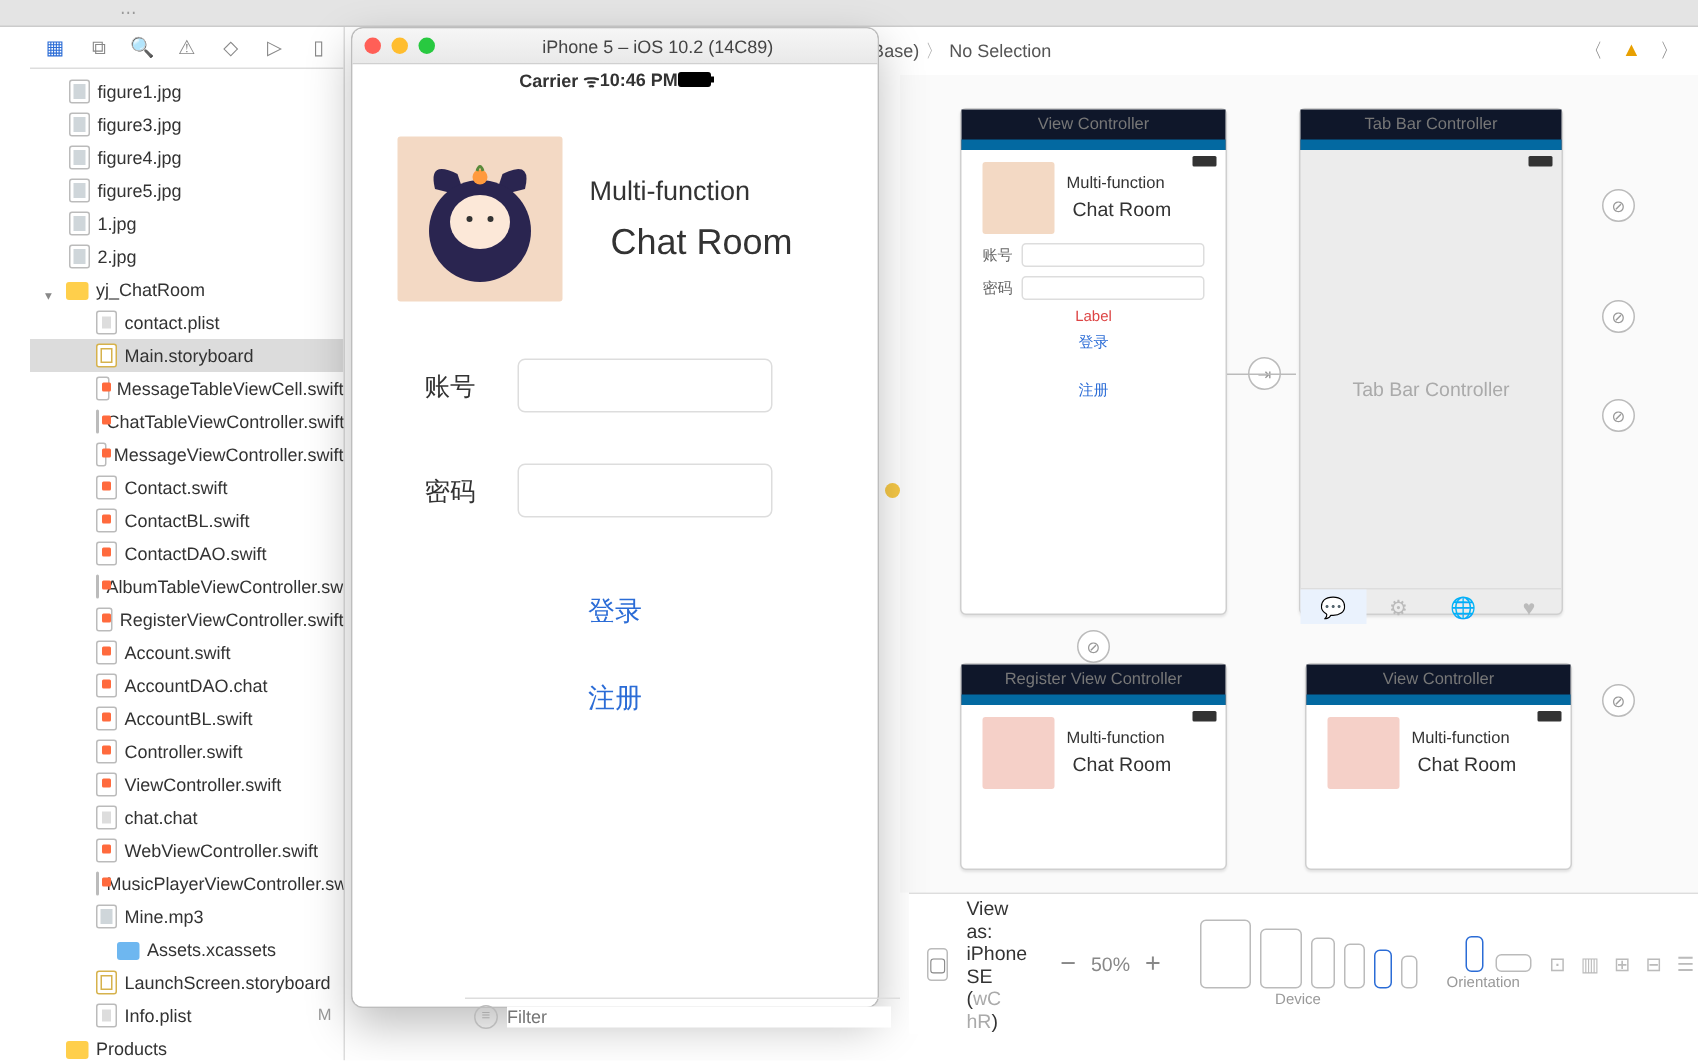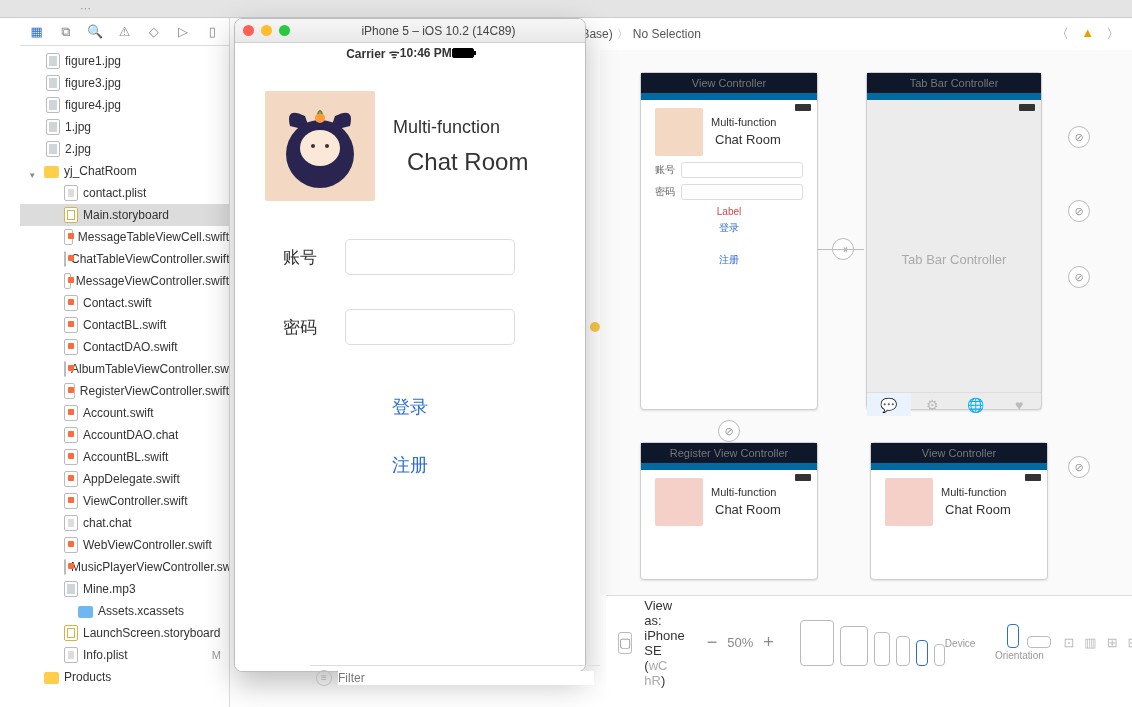--- a/index.html
+++ b/index.html
@@ -154,20 +154,24 @@
       <div class="tree-row indent1">
         <span class="file-icon img"></span>
         <span>figure3.jpg</span>
       </div>
       <div class="tree-row indent1">
         <span class="file-icon img"></span>
         <span>figure4.jpg</span>
       </div>
       <div class="tree-row indent1">
         <span class="file-icon img"></span>
+        <span>figure5.jpg</span>
+      </div>
+      <div class="tree-row indent1">
+        <span class="file-icon img"></span>
         <span>1.jpg</span>
       </div>
       <div class="tree-row indent1">
         <span class="file-icon img"></span>
         <span>2.jpg</span>
       </div>
       <div class="tree-row indent0">
         <span class="disclosure open"></span>
         <span class="folder-icon"></span>
         <span>yj_ChatRoom</span>
@@ -219,21 +223,21 @@
       <div class="tree-row indent2">
         <span class="file-icon swift"></span>
         <span>AccountDAO.chat</span>
       </div>
       <div class="tree-row indent2">
         <span class="file-icon swift"></span>
         <span>AccountBL.swift</span>
       </div>
       <div class="tree-row indent2">
         <span class="file-icon swift"></span>
-        <span>AppDelegate.swift</span>
+        <span>Controller.swift</span>
       </div>
       <div class="tree-row indent2">
         <span class="file-icon swift"></span>
         <span>ViewController.swift</span>
       </div>
       <div class="tree-row indent2">
         <span class="file-icon plist"></span>
         <span>chat.chat</span>
       </div>
       <div class="tree-row indent2">
@@ -405,21 +409,21 @@
 <div class="device-bar">
   <div class="panel-toggle">▢</div>
   <div class="view-as">
     <span>View as: iPhone SE (</span><span class="dim">wC hR</span><span>)</span>
   </div>
   <div class="zoom-group">
     <span class="zoom-btn">−</span>
     <span>50%</span>
     <span class="zoom-btn">+</span>
   </div>
-  <div style="display:flex; flex-direction:row; align-items:center;justify-content:flex-end;">
+  <div style="display:flex; flex-direction:column; align-items:center;justify-content:flex-end;">
     <div class="devices">
       <div class="dev" style="width:34px;height:46px;"></div>
       <div class="dev" style="width:28px;height:40px;"></div>
       <div class="dev" style="width:16px;height:34px;"></div>
       <div class="dev" style="width:14px;height:30px;"></div>
       <div class="dev" style="width:12px;height:26px;border-color:#2b6cd6;"></div>
       <div class="dev" style="width:11px;height:22px;"></div>
     </div>
     <div class="dev-label">Device</div>
   </div>

